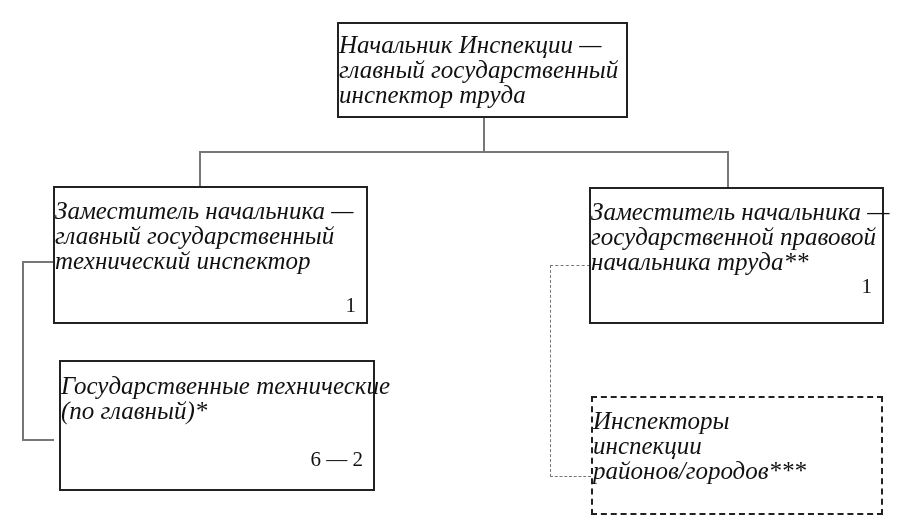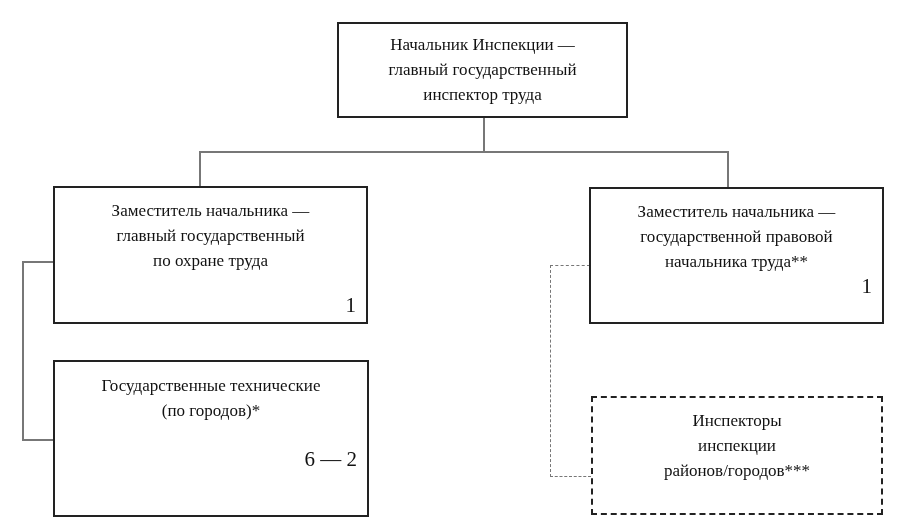--- a/index.html
+++ b/index.html
@@ -1,20 +1,20 @@
 <!DOCTYPE html>
 <html><head>
 <meta charset="utf-8">
 <style>
   html, body { margin:0; padding:0; background:#fff; }
   body { width:900px; height:528px; position:relative; overflow:hidden;
          font-family: "Liberation Serif", "DejaVu Serif", serif; color:#111; }
   .box { position:absolute; box-sizing:border-box; border:2px solid #222; background:#fff; }
   .box.dashed { border:2px dashed #222; }
-  .txt { position:absolute; left:0; right:0; text-align:center; font-size:17px; line-height:25px; }
+  .txt { position:absolute; left:0; right:0; font-size:25px; line-height:25px;font-style:italic; }
   .txt div { white-space:nowrap; }
   .count { position:absolute; font-size:21px; line-height:25px; }
   .line { position:absolute; background:#777; }
   .dash-h { position:absolute; height:0; border-top:1.5px dashed #777; }
   .dash-v { position:absolute; width:0; border-left:1.5px dashed #777; }
 </style>
 </head>
 <body>
 
 <div class="line" style="left:483px; top:117px; width:2px; height:36px;"></div>
@@ -35,29 +35,29 @@
     <div>Начальник Инспекции —</div>
     <div>главный государственный</div>
     <div>инспектор труда</div>
   </div>
 </div>
 
 <div class="box" style="left:53px; top:186px; width:315px; height:138px;">
   <div class="txt" style="top:10px;">
     <div>Заместитель начальника —</div>
     <div>главный государственный</div>
-    <div>по охране труда</div>
+    <div>технический инспектор</div>
   </div>
   <div class="count" style="right:10px; bottom:4px;">1</div>
 </div>
 
-<div class="box" style="left:53px; top:360px; width:316px; height:157px;">
+<div class="box" style="left:59px; top:360px; width:316px; height:131px;">
   <div class="txt" style="top:11px;">
     <div>Государственные технические</div>
-    <div>(по городов)*</div>
+    <div>(по главный)*</div>
   </div>
   <div class="count" style="right:10px; top:85px;">6 — 2</div>
 </div>
 
 <div class="box" style="left:589px; top:187px; width:295px; height:137px;">
   <div class="txt" style="top:10px;">
     <div>Заместитель начальника —</div>
     <div>государственной правовой</div>
     <div>начальника труда**</div>
   </div>

